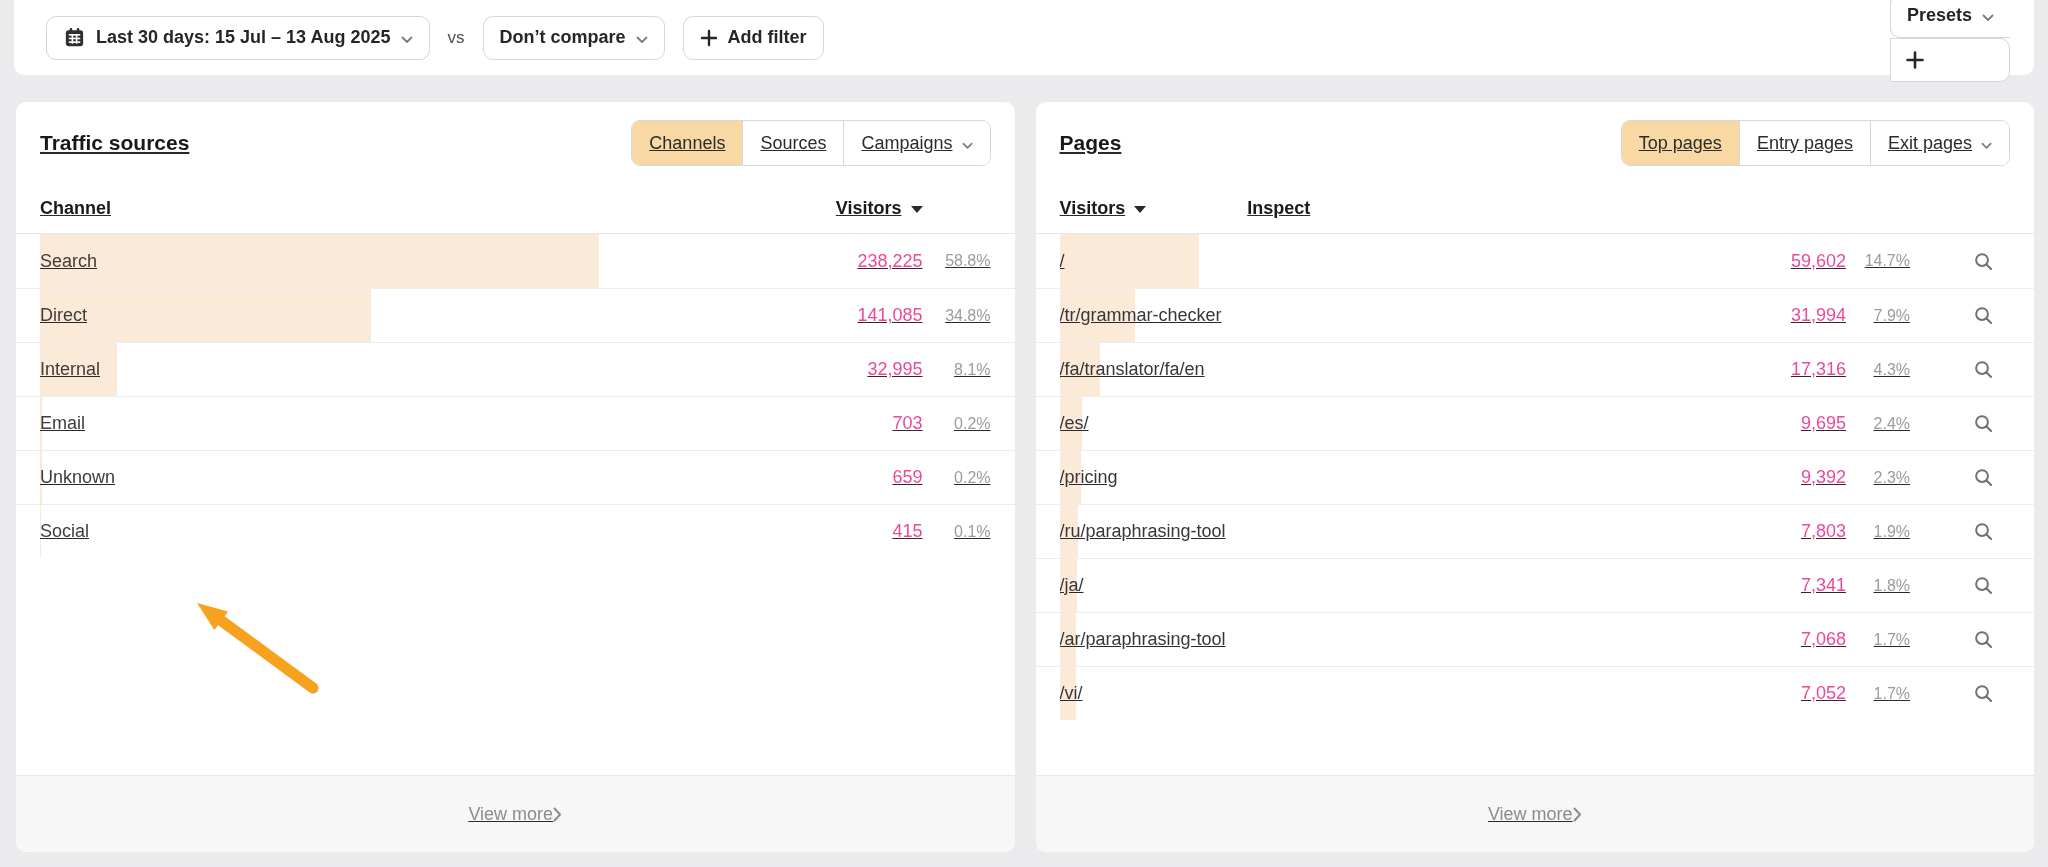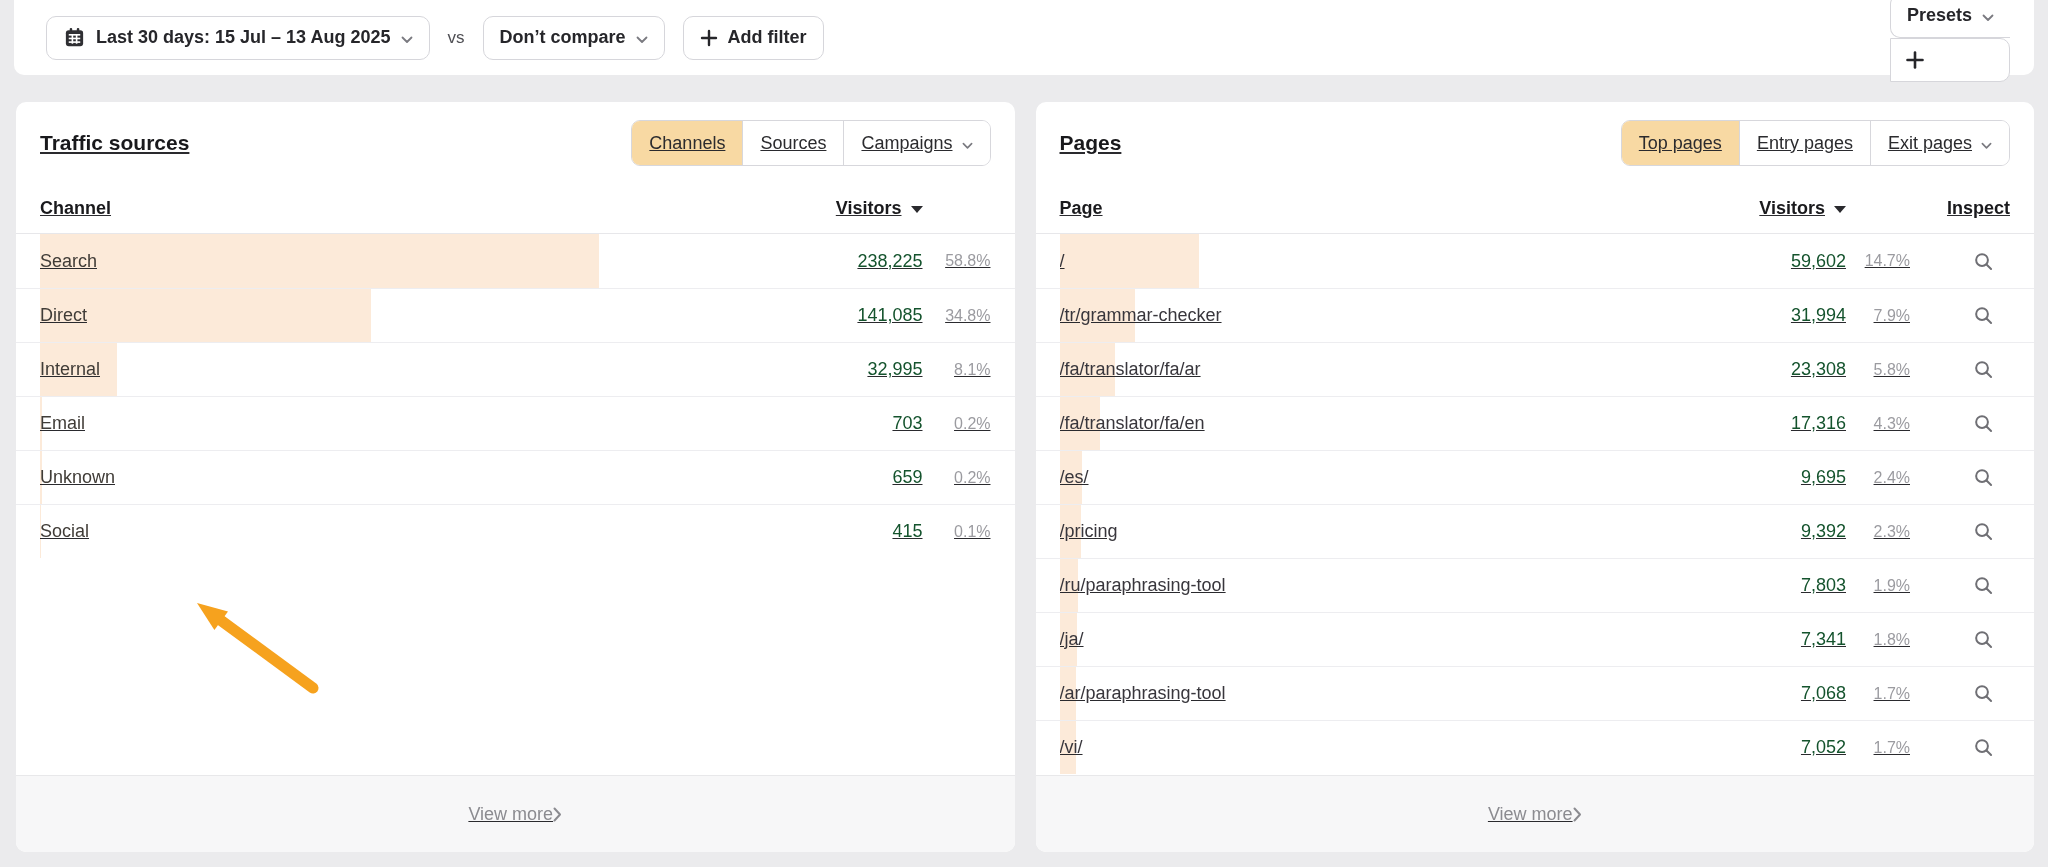--- a/index.html
+++ b/index.html
@@ -68,21 +68,21 @@
     position:relative; height:54px; flex:none;
     display:flex; align-items:center; padding:0 24px;
     font-size:18px; cursor:default;
   }
   .row + .row { border-top:1px solid #ededf0; }
   .bar-track { position:absolute; left:24px; right:24px; top:0; bottom:0; }
   .bar { position:absolute; left:0; top:0; bottom:0; background:#fcead9; }
   .namewrap { flex:1; display:flex; align-items:center; gap:9px; z-index:1; min-width:0; }
   .cell-name { color:#403c37; white-space:nowrap; overflow:hidden; text-overflow:ellipsis; }
   .pages .cell-name { color:#38363c; }
-  .cell-value { z-index:1; color:#14532d; }
+  .cell-value { z-index:1; color:#ec4899; }
   .cell-pct { width:68px; text-align:right; color:#9b9ba0; font-size:16px; z-index:1; }
   .pages .cell-pct { width:64px; }
   .cell-inspect { width:100px; display:flex; justify-content:flex-end; padding-right:16px; z-index:1; }
   .inspect-btn { background:none; border:none; cursor:pointer; display:flex; align-items:center; }
 
   .row.ai .cell-name {
     color:#6a3ae0; font-weight:400;
   }
   @supports (-webkit-background-clip:text) {
     .row.ai .cell-name {
@@ -282,21 +282,20 @@
           <span>Exit pages</span>
           <span class="chev">
             <svg width="11" height="8" viewBox="0 0 12 8">
                 <path d="M1.5 1.5 L6 6 L10.5 1.5" fill="none" stroke="#7a7a80" stroke-width="1.8" stroke-linecap="round" stroke-linejoin="round"></path>
               </svg>
           </span>
         </button>
       </div>
     </div>
     <div class="thead">
-      <span class="col-name">Page</span>
       <span class="col-visitors">
         <span>Visitors</span>
         <span class="caret"></span>
       </span>
       <span class="hd-pct"></span>
       <span class="hd-inspect">Inspect</span>
     </div>
     <div>
 
     <div class="row">
@@ -321,40 +320,20 @@
         </div>
         <div class="row">
           <span class="bar-track">
             <span class="bar" style="width: 7.9%;"></span>
           </span>
           <span class="namewrap">
             <span class="cell-name">/tr/grammar-checker</span>
           </span>
           <span class="cell-value">31,994</span>
           <span class="cell-pct">7.9%</span>
-          <span class="cell-inspect">
-            <button class="inspect-btn">
-              <span style="display:flex;">
-                <svg width="21" height="21" viewBox="0 0 20 20">
-                  <circle cx="8.6" cy="8.6" r="5.6" fill="none" stroke="#6f6f74" stroke-width="1.9"></circle>
-                  <line x1="12.9" y1="12.9" x2="17.2" y2="17.2" stroke="#6f6f74" stroke-width="1.9" stroke-linecap="round"></line>
-                </svg>
-              </span>
-            </button>
-          </span>
-        </div>
-        <div class="row">
-          <span class="bar-track">
-            <span class="bar" style="width: 5.8%;"></span>
-          </span>
-          <span class="namewrap">
-            <span class="cell-name">/fa/translator/fa/ar</span>
-          </span>
-          <span class="cell-value">23,308</span>
-          <span class="cell-pct">5.8%</span>
           <span class="cell-inspect">
             <button class="inspect-btn">
               <span style="display:flex;">
                 <svg width="21" height="21" viewBox="0 0 20 20">
                   <circle cx="8.6" cy="8.6" r="5.6" fill="none" stroke="#6f6f74" stroke-width="1.9"></circle>
                   <line x1="12.9" y1="12.9" x2="17.2" y2="17.2" stroke="#6f6f74" stroke-width="1.9" stroke-linecap="round"></line>
                 </svg>
               </span>
             </button>
           </span>

